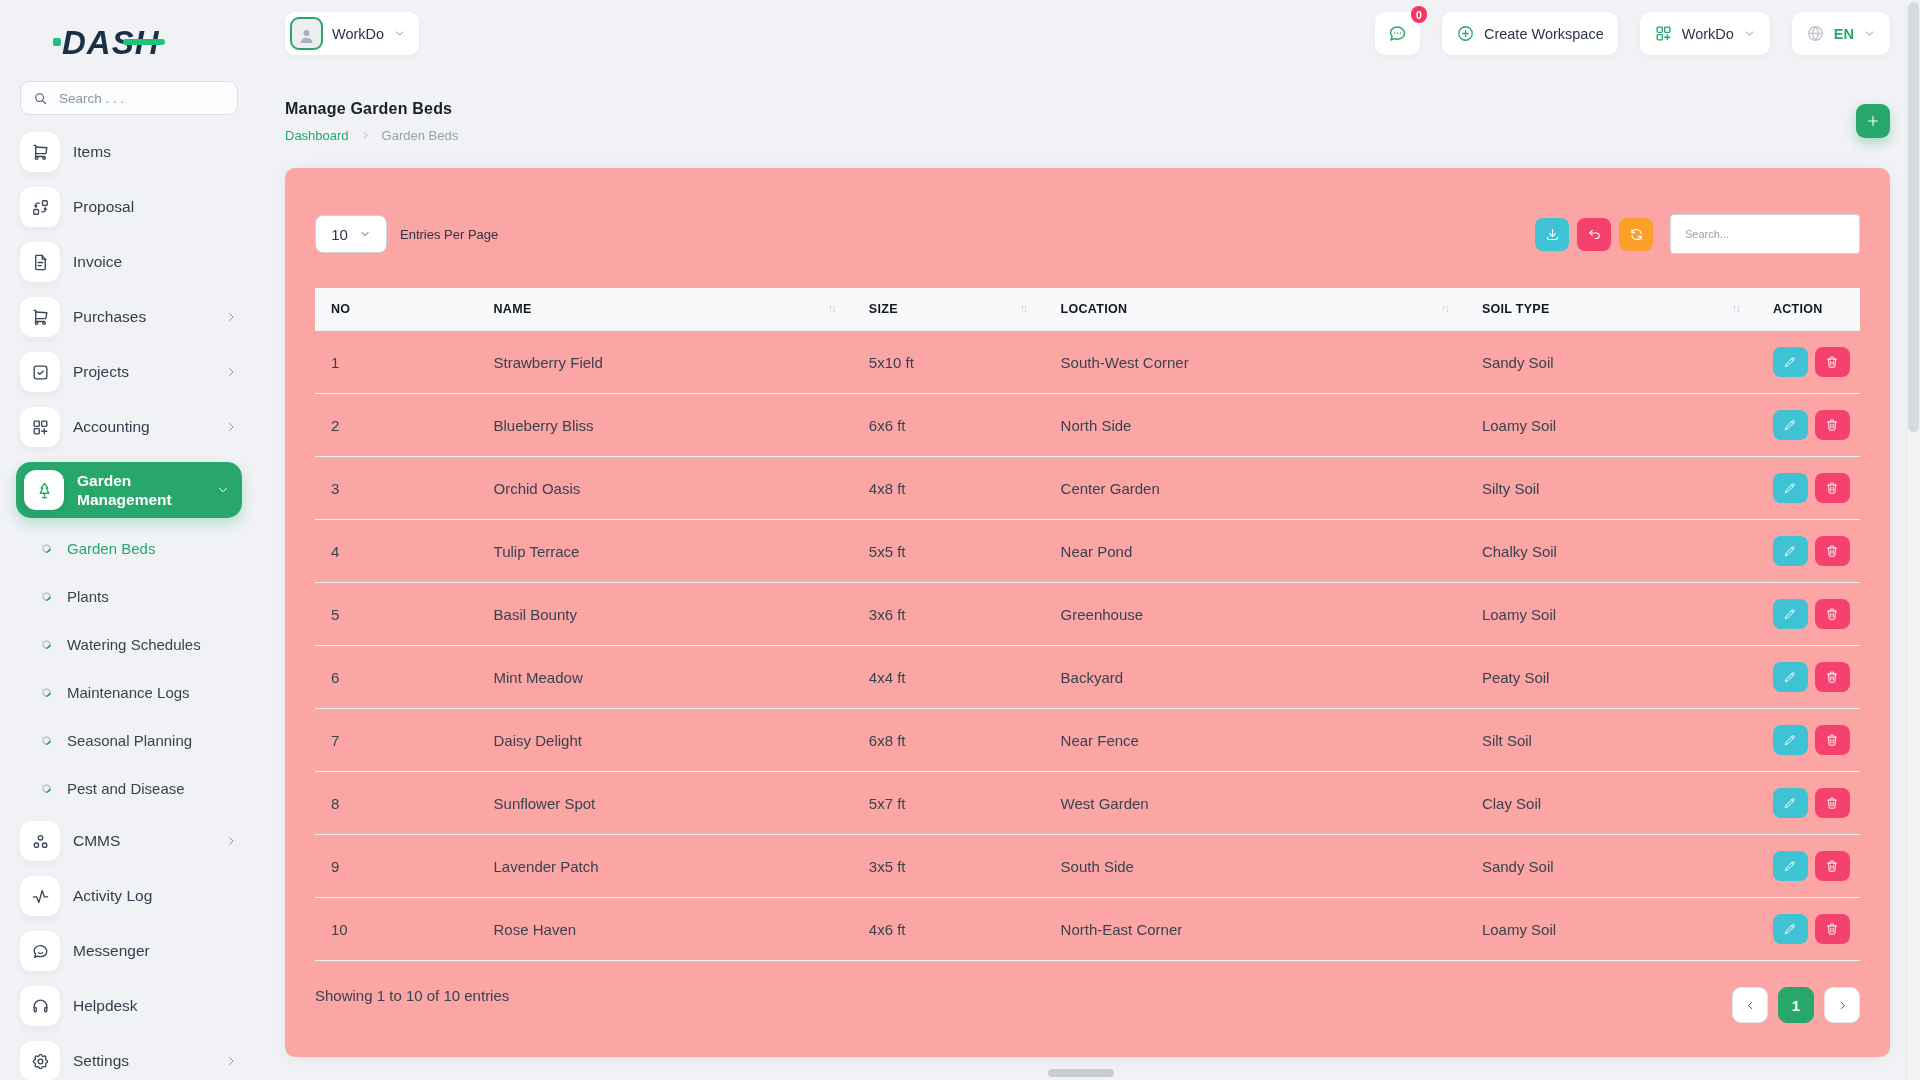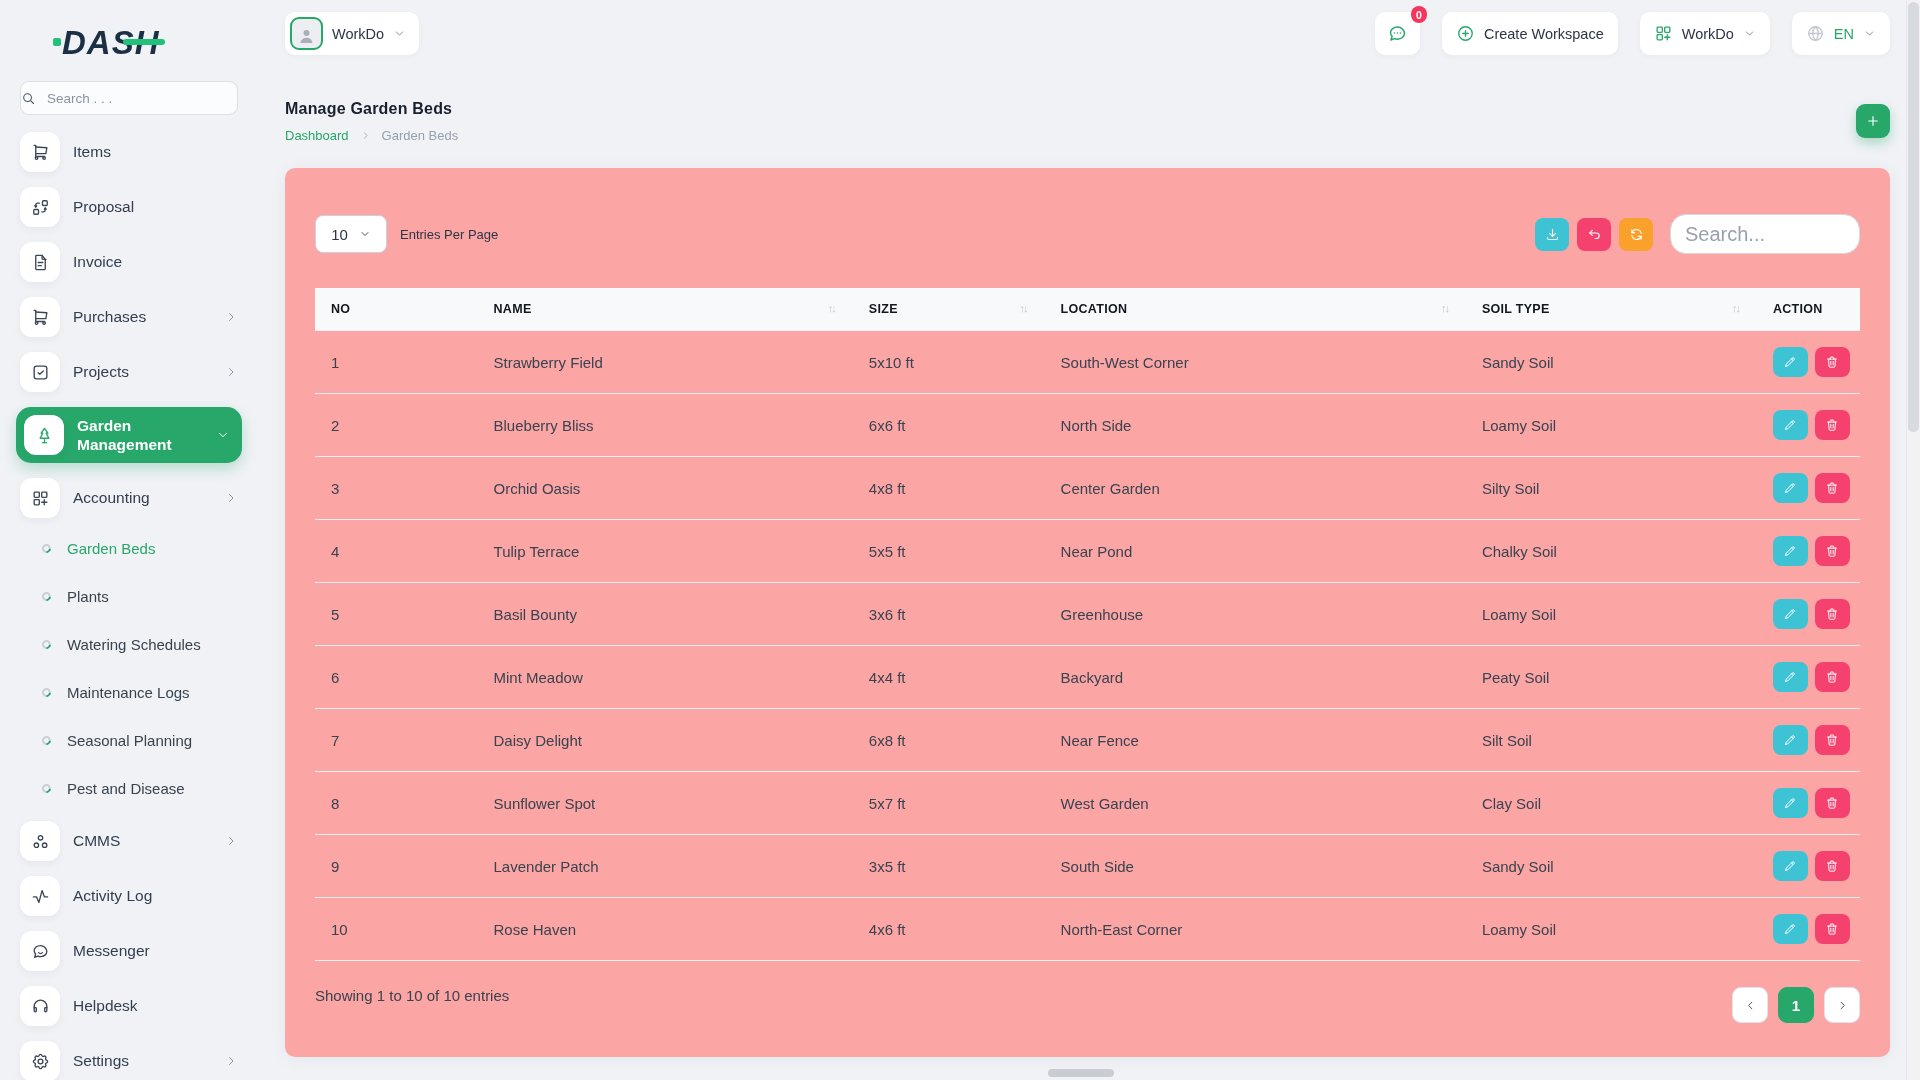--- a/index.html
+++ b/index.html
@@ -15,21 +15,21 @@
   .icon svg,.chev svg,.side-chevron svg,.bc-sep svg{display:block;width:100%;height:100%}
 
   
   .sidebar{position:absolute;top:0;left:0;width:258px;height:1080px;padding:0 20px}
   .logo{margin:24px 0 0 42px;position:relative;width:140px;cursor:pointer}
   .logo-text{position:relative;display:inline-block;font-size:33px;font-weight:800;font-style:italic;
              letter-spacing:1px;color:var(--navy)}
   .logo-bar{position:absolute;right:-5px;top:15px;width:42px;height:6px;border-radius:3px;background:var(--logo-green)}
   .logo-dot{position:absolute;left:-9px;top:14px;width:8px;height:8px;border-radius:2px;background:var(--logo-green)}
   .side-search{margin-top:19px;height:34px;background:#fbfcfd;border:1px solid #dbdfe6;border-radius:9px;
-               display:flex;align-items:center;gap:9px;padding:0 0}
+               display:flex;align-items:center;gap:9px;padding:0 12px}
   .side-search .icon{width:15px;height:15px;color:#4a5362;flex:none}
   .side-search input{border:none;outline:none;background:transparent;font-size:13.5px;color:var(--text);
                      width:100%;font-family:inherit}
   .side-search input::placeholder{color:#8b93a1}
   .side-menu{margin-top:17px}
   .side-item{display:flex;align-items:center;gap:13px;margin-bottom:15px;cursor:pointer}
   .side-icon{width:40px;height:40px;background:#fff;border-radius:12px;box-shadow:0 3px 8px rgba(24,35,58,.05);
              display:flex;align-items:center;justify-content:center;color:#3b4656;flex:none}
   .side-icon svg{width:19px;height:19px}
   .side-label{font-size:15.5px;font-weight:500;color:#333e4e;line-height:1.25;max-width:130px}
@@ -58,21 +58,21 @@
   .avatar svg{width:21px;height:21px;margin-top:3px}
   .chip-label{font-weight:500;white-space:nowrap}
   .chev{width:13px;height:13px;color:#7e8795;flex:none}
   .topbar-right{display:flex;gap:22px;align-items:center}
   .icon-chip{position:relative;width:45px;justify-content:center;padding:0}
   .icon-chip .icon{width:21px;height:21px;color:var(--primary)}
   .badge{position:absolute;top:-6px;right:-7px;min-width:12px;height:17px;padding:0 5px;background:var(--badge);
          border-radius:9px;color:#fff;font-size:10.5px;font-weight:700;display:flex;align-items:center;justify-content:center}
   .chip .icon.green{width:19px;height:19px;color:var(--primary);flex:none}
   .chip .icon.globe{width:19px;height:19px;color:#c2c8d1;flex:none}
-  .chip-label.lang{color:var(--primary);font-weight:400}
+  .chip-label.lang{color:var(--primary);font-weight:700}
 
   .page-head{display:flex;justify-content:space-between;margin-top:45px}
   h1{margin:0;font-size:16px;font-weight:700;color:#18202e;letter-spacing:.2px}
   .breadcrumb{display:flex;align-items:center;gap:11px;margin-top:10px;font-size:13px}
   .breadcrumb a{color:var(--primary);text-decoration:none;cursor:pointer}
   .bc-sep{width:11px;height:11px;color:#9aa2ae}
   .bc-current{color:#98a0ab}
   .add-btn{width:34px;height:34px;border:none;border-radius:9px;background:var(--primary);color:#fff;
            display:flex;align-items:center;justify-content:center;cursor:pointer;
            box-shadow:0 5px 12px rgba(39,167,106,.35);align-self:flex-start;margin-top:4px}
@@ -84,22 +84,22 @@
   .controls-left{display:flex;align-items:center;gap:13px}
   .select{width:72px;height:38px;border:1px solid #ccd2da;border-radius:8px;display:flex;align-items:center;
           justify-content:center;gap:11px;font-size:15px;color:#2c3545;cursor:pointer;background:#fff}
   .select .chev{color:#2c3545;width:12px;height:12px}
   .controls-label{font-size:13px;color:#2c3545}
   .controls-right{display:flex;align-items:center;gap:8px}
   .tool-btn{width:34px;height:33px;border:none;border-radius:8px;color:#fff;display:flex;align-items:center;
             justify-content:center;cursor:pointer}
   .tool-btn svg{width:15px;height:15px}
   .tool-btn.teal{background:var(--info)} .tool-btn.pink{background:var(--danger)} .tool-btn.orange{background:var(--warning)}
-  .table-search{margin-left:9px;width:190px;height:40px;border:1px solid #d3d8df;border-radius:16px;
-                padding:0 14px;font-size:20px;font-family:inherit;color:var(--text);outline:none}
+  .table-search{margin-left:9px;width:190px;height:40px;border:1px solid #d3d8df;border-radius:4px;
+                padding:0 14px;font-size:11px;font-family:inherit;color:var(--text);outline:none}
   .table-search::placeholder{color:var(--muted)}
 
   .grid{width:100%;border-collapse:collapse;margin-top:34px}
   .grid th{background:#f8f9fb;text-align:left;font-size:12.5px;font-weight:700;color:#12161e;
            padding:14px 10px;letter-spacing:.3px}
   .th-inner{display:flex;align-items:flex-start}
   .sort{margin-left:auto;color:#c3c8d2;font-size:11px;letter-spacing:-2px;padding-right:14px;font-weight:400;cursor:pointer}
   .grid th:first-child,.grid td:first-child{padding-left:16px}
   .grid td{padding:16px 10px;font-size:15px;color:#39434f;border-top:1px solid #eef0f4}
   .grid tbody tr:last-child td{border-bottom:1px solid #eef0f4}
@@ -202,49 +202,49 @@
               <path d="M9 12.2l2.1 2.1L15.5 10"></path>
             </svg>
           </span>
           <span class="side-label">Projects</span>
           <span class="side-chevron">
             <svg viewBox="0 0 24 24" fill="none" stroke="currentColor" stroke-width="1.7" stroke-linecap="round" stroke-linejoin="round">
               <path d="M9.5 6l6 6-6 6"></path>
             </svg>
           </span>
         </div>
-        <div class="side-item active">
-          <span class="side-icon">
-            <svg viewBox="0 0 24 24" fill="none" stroke="currentColor" stroke-width="1.7" stroke-linecap="round" stroke-linejoin="round">
-              <path d="M12 16v5"></path>
-              <path d="M9.5 21h5"></path>
-              <path d="M12 3L7.8 9h2.1L6.5 15.5h11L14.1 9h2.1z"></path>
-            </svg>
-          </span>
-          <span class="side-label">Garden Management</span>
-          <span class="side-chevron">
-            <svg viewBox="0 0 24 24" fill="none" stroke="currentColor" stroke-width="1.7" stroke-linecap="round" stroke-linejoin="round">
-              <path d="M6 9l6 6 6-6"></path>
-            </svg>
-          </span>
-        </div>
         <div class="side-item">
           <span class="side-icon">
             <svg viewBox="0 0 24 24" fill="none" stroke="currentColor" stroke-width="1.7" stroke-linecap="round" stroke-linejoin="round">
               <rect x="4" y="4" width="6.5" height="6.5" rx="1"></rect>
               <rect x="13.5" y="4" width="6.5" height="6.5" rx="1"></rect>
               <rect x="4" y="13.5" width="6.5" height="6.5" rx="1"></rect>
               <path d="M16.75 13.5V20"></path>
               <path d="M13.5 16.75H20"></path>
             </svg>
           </span>
           <span class="side-label">Accounting</span>
           <span class="side-chevron">
             <svg viewBox="0 0 24 24" fill="none" stroke="currentColor" stroke-width="1.7" stroke-linecap="round" stroke-linejoin="round">
               <path d="M9.5 6l6 6-6 6"></path>
+            </svg>
+          </span>
+        </div>
+        <div class="side-item active">
+          <span class="side-icon">
+            <svg viewBox="0 0 24 24" fill="none" stroke="currentColor" stroke-width="1.7" stroke-linecap="round" stroke-linejoin="round">
+              <path d="M12 16v5"></path>
+              <path d="M9.5 21h5"></path>
+              <path d="M12 3L7.8 9h2.1L6.5 15.5h11L14.1 9h2.1z"></path>
+            </svg>
+          </span>
+          <span class="side-label">Garden Management</span>
+          <span class="side-chevron">
+            <svg viewBox="0 0 24 24" fill="none" stroke="currentColor" stroke-width="1.7" stroke-linecap="round" stroke-linejoin="round">
+              <path d="M6 9l6 6 6-6"></path>
             </svg>
           </span>
         </div>
         <div class="side-sub">
           <div class="sub-item active">
             <span class="sub-bullet"></span>
             <span class="sub-label">Garden Beds</span>
           </div>
           <div class="sub-item">
             <span class="sub-bullet"></span>

